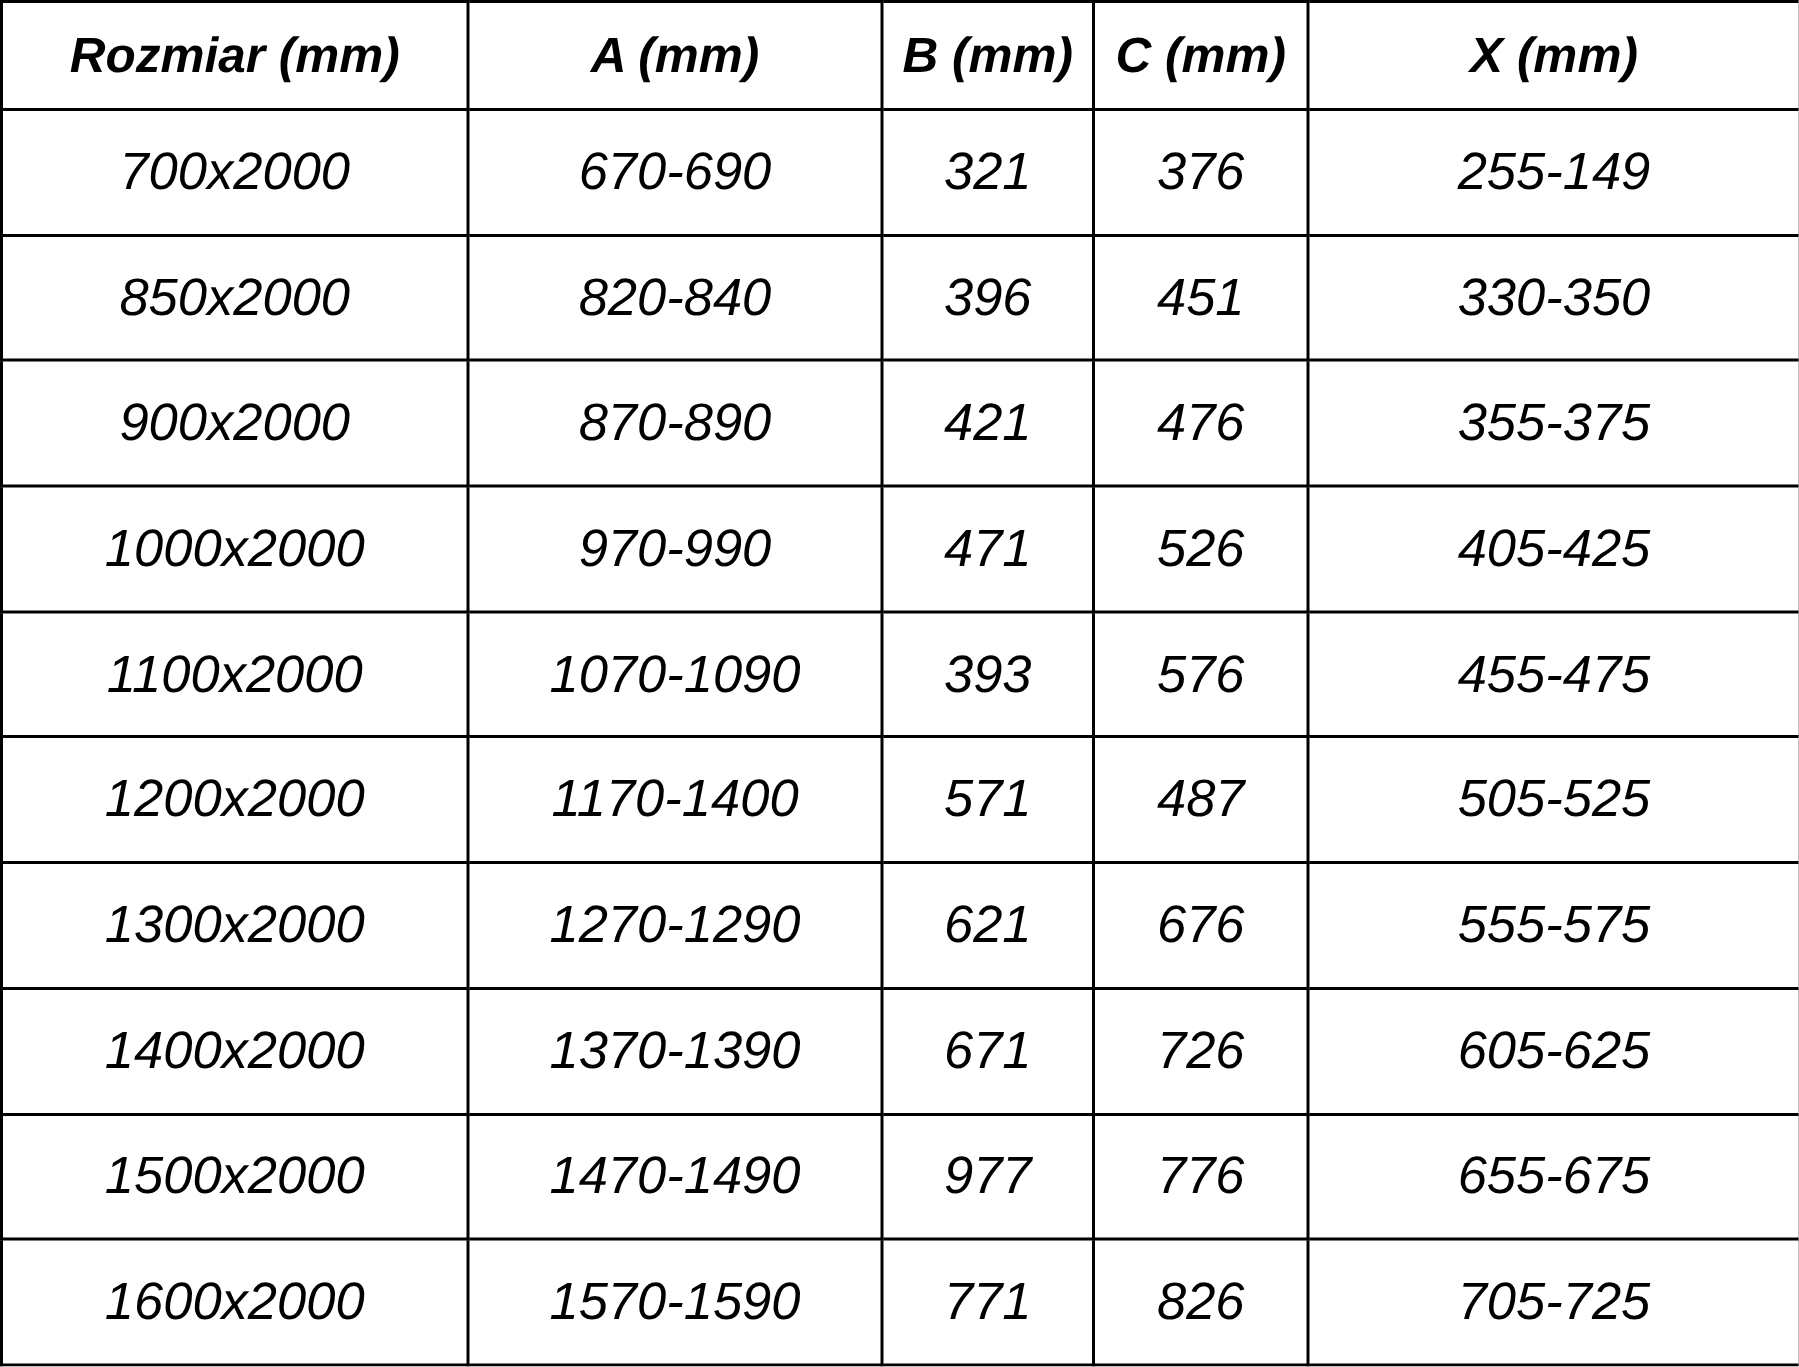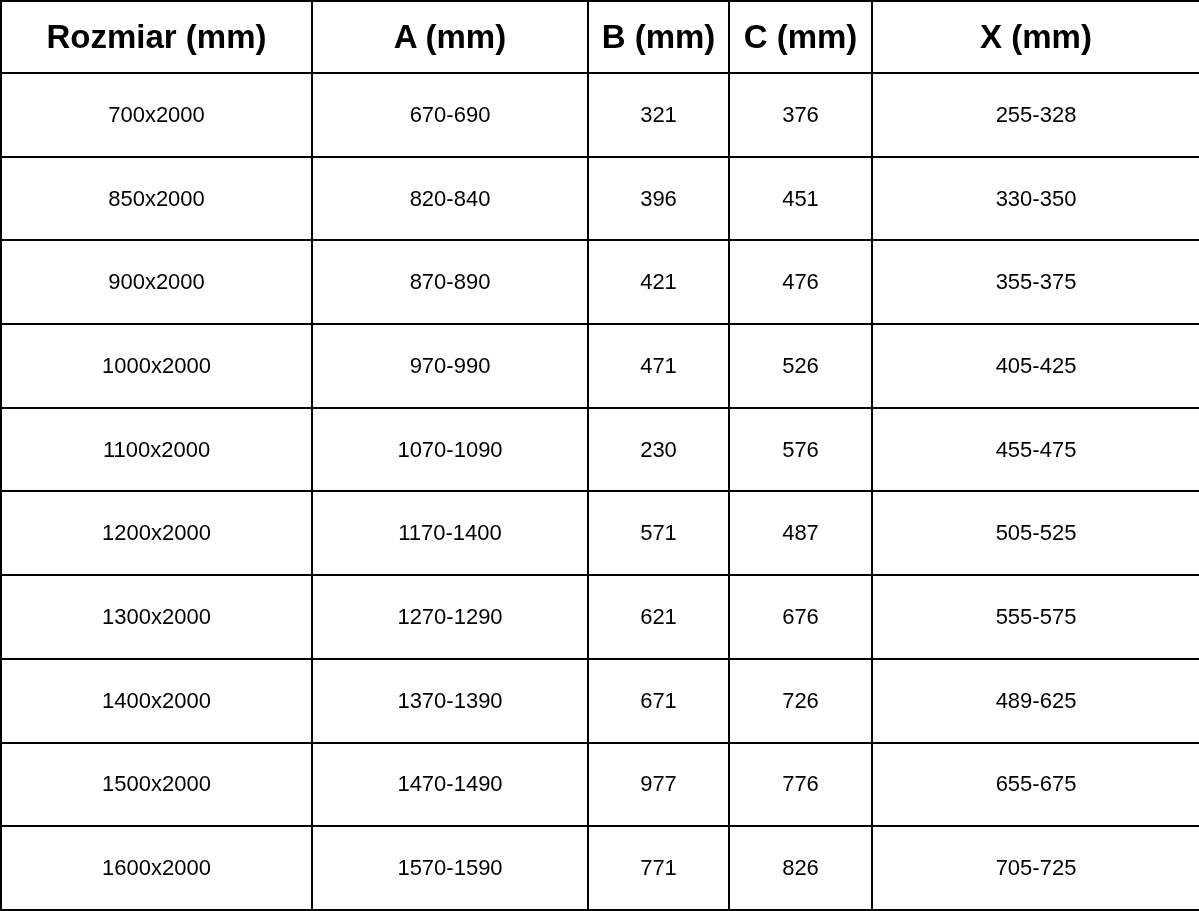--- a/index.html
+++ b/index.html
@@ -9,20 +9,21 @@
   }
   body {
     font-family: "Liberation Sans", sans-serif;
     -webkit-font-smoothing: antialiased;
   }
   .spec-table-wrap {
     width: 1199px;
     height: 911px;
     box-sizing: border-box;
     background: #ffffff;
+    font-style: italic;
   }
   table.spec-table {
     width: 1199px;
     height: 911px;
     border-collapse: collapse;
     table-layout: fixed;
     background: #ffffff;
     color: #000000;
   }
   table.spec-table th,
@@ -33,21 +34,21 @@
     padding: 0;
     overflow: hidden;
     white-space: nowrap;
   }
   table.spec-table th {
     font-size: 33px;
     font-weight: 700;
     height: 70px;
   }
   table.spec-table td {
-    font-size: 22px;
+    font-size: 35px;
     font-weight: 400;
     height: 70px;
   }
 </style>
 </head>
 <body>
 
 <div class="spec-table-wrap">
   <table class="spec-table">
     <colgroup>
@@ -65,21 +66,21 @@
           <th>C (mm)</th>
           <th>X (mm)</th>
         </tr>
     </thead>
     <tbody id="table-body">
         <tr>
           <td>700x2000</td>
           <td>670-690</td>
           <td>321</td>
           <td>376</td>
-          <td>255-328</td>
+          <td>255-149</td>
         </tr>
         <tr>
           <td>850x2000</td>
           <td>820-840</td>
           <td>396</td>
           <td>451</td>
           <td>330-350</td>
         </tr>
         <tr>
           <td>900x2000</td>
@@ -91,21 +92,21 @@
         <tr>
           <td>1000x2000</td>
           <td>970-990</td>
           <td>471</td>
           <td>526</td>
           <td>405-425</td>
         </tr>
         <tr>
           <td>1100x2000</td>
           <td>1070-1090</td>
-          <td>230</td>
+          <td>393</td>
           <td>576</td>
           <td>455-475</td>
         </tr>
         <tr>
           <td>1200x2000</td>
           <td>1170-1400</td>
           <td>571</td>
           <td>487</td>
           <td>505-525</td>
         </tr>
@@ -114,21 +115,21 @@
           <td>1270-1290</td>
           <td>621</td>
           <td>676</td>
           <td>555-575</td>
         </tr>
         <tr>
           <td>1400x2000</td>
           <td>1370-1390</td>
           <td>671</td>
           <td>726</td>
-          <td>489-625</td>
+          <td>605-625</td>
         </tr>
         <tr>
           <td>1500x2000</td>
           <td>1470-1490</td>
           <td>977</td>
           <td>776</td>
           <td>655-675</td>
         </tr>
         <tr>
           <td>1600x2000</td>

